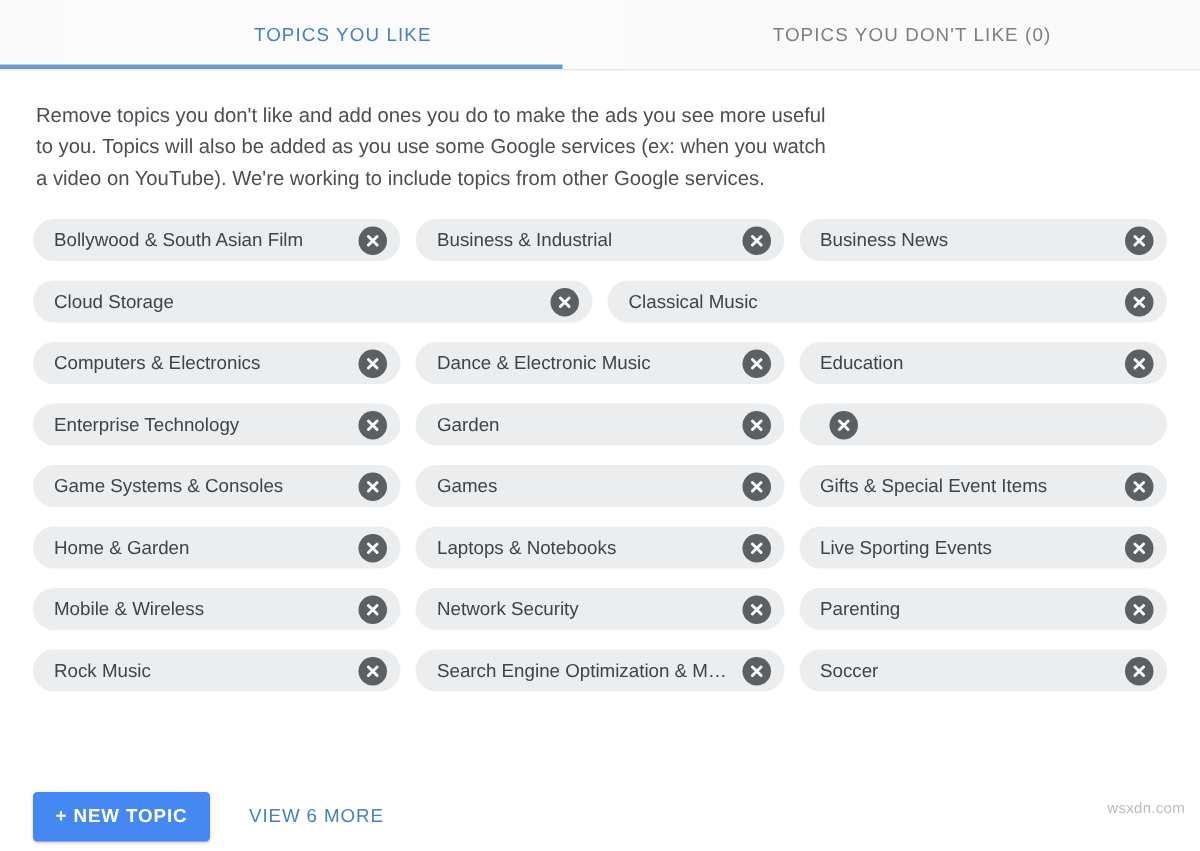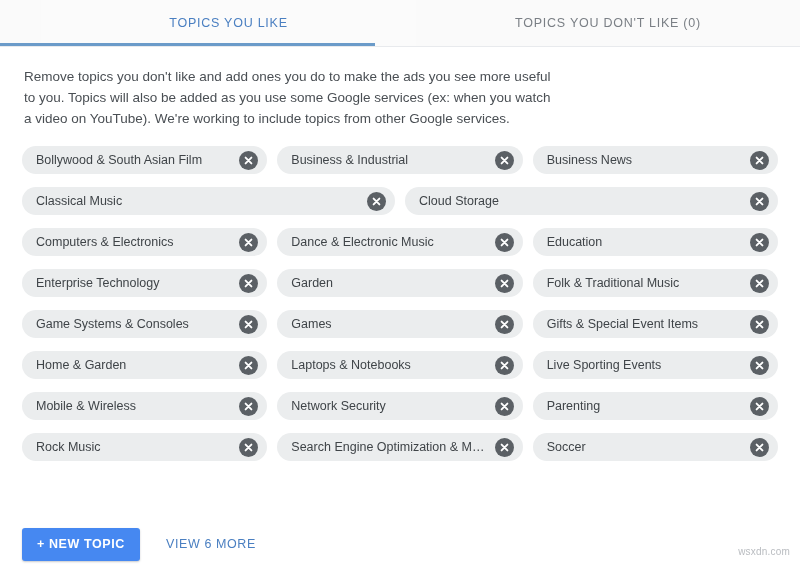--- a/index.html
+++ b/index.html
@@ -172,21 +172,21 @@
     letter-spacing: 0.6px;
     text-transform: uppercase;
     cursor: pointer;
     padding: 6px 4px;
   }
 
   
   .watermark {
     position: absolute;
     right: 10px;
-    bottom: 10px;
+    bottom: 22px;
     font-size: 10px;
     color: #b9bcc0;
     letter-spacing: 0.2px;
     user-select: none;
   }
 </style>
 </head>
 <body>
 
 <div class="page">
@@ -225,35 +225,35 @@
           <span class="chip-label">Business News</span>
           <span class="chip-remove">
             <svg width="11" height="11" viewBox="0 0 11 11" aria-hidden="true">
               <path d="M2.6 2.6 L8.4 8.4 M8.4 2.6 L2.6 8.4" stroke="#ffffff" stroke-width="1.9" stroke-linecap="round"></path>
             </svg>
           </span>
         </div>
       </div>
       <div class="chip-row">
         <div class="chip">
+          <span class="chip-label">Cloud Storage</span>
+          <span class="chip-remove">
+            <svg width="11" height="11" viewBox="0 0 11 11" aria-hidden="true">
+              <path d="M2.6 2.6 L8.4 8.4 M8.4 2.6 L2.6 8.4" stroke="#ffffff" stroke-width="1.9" stroke-linecap="round"></path>
+            </svg>
+          </span>
+        </div>
+        <div class="chip">
           <span class="chip-label">Classical Music</span>
           <span class="chip-remove">
             <svg width="11" height="11" viewBox="0 0 11 11" aria-hidden="true">
               <path d="M2.6 2.6 L8.4 8.4 M8.4 2.6 L2.6 8.4" stroke="#ffffff" stroke-width="1.9" stroke-linecap="round"></path>
             </svg>
           </span>
         </div>
-        <div class="chip">
-          <span class="chip-label">Cloud Storage</span>
-          <span class="chip-remove">
-            <svg width="11" height="11" viewBox="0 0 11 11" aria-hidden="true">
-              <path d="M2.6 2.6 L8.4 8.4 M8.4 2.6 L2.6 8.4" stroke="#ffffff" stroke-width="1.9" stroke-linecap="round"></path>
-            </svg>
-          </span>
-        </div>
       </div>
       <div class="chip-row">
         <div class="chip">
           <span class="chip-label">Computers &amp; Electronics</span>
           <span class="chip-remove">
             <svg width="11" height="11" viewBox="0 0 11 11" aria-hidden="true">
               <path d="M2.6 2.6 L8.4 8.4 M8.4 2.6 L2.6 8.4" stroke="#ffffff" stroke-width="1.9" stroke-linecap="round"></path>
             </svg>
           </span>
         </div>
@@ -285,21 +285,20 @@
         </div>
         <div class="chip">
           <span class="chip-label">Garden</span>
           <span class="chip-remove">
             <svg width="11" height="11" viewBox="0 0 11 11" aria-hidden="true">
               <path d="M2.6 2.6 L8.4 8.4 M8.4 2.6 L2.6 8.4" stroke="#ffffff" stroke-width="1.9" stroke-linecap="round"></path>
             </svg>
           </span>
         </div>
         <div class="chip">
-          <span class="chip-label">Folk &amp; Traditional Music</span>
           <span class="chip-remove">
             <svg width="11" height="11" viewBox="0 0 11 11" aria-hidden="true">
               <path d="M2.6 2.6 L8.4 8.4 M8.4 2.6 L2.6 8.4" stroke="#ffffff" stroke-width="1.9" stroke-linecap="round"></path>
             </svg>
           </span>
         </div>
       </div>
       <div class="chip-row">
         <div class="chip">
           <span class="chip-label">Game Systems &amp; Consoles</span>

